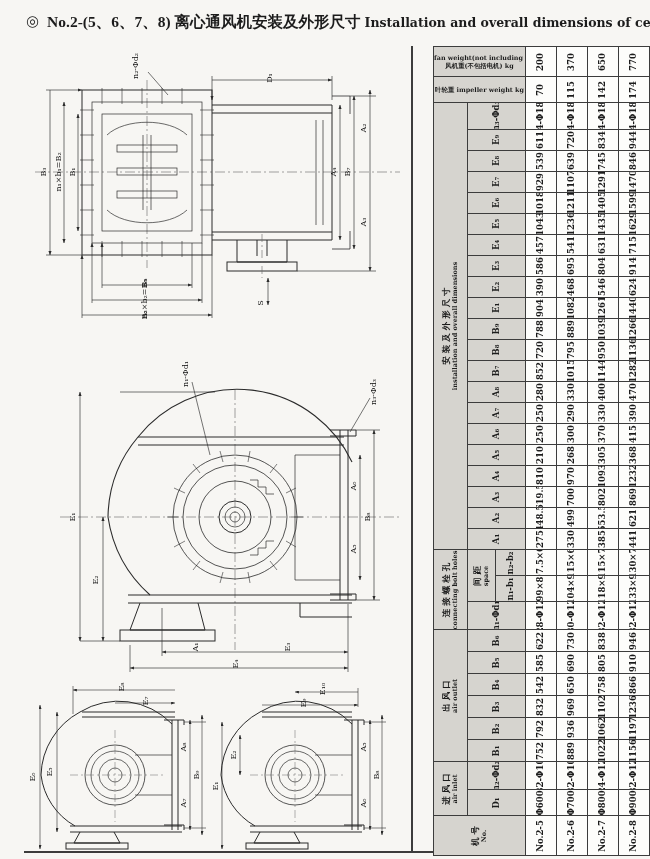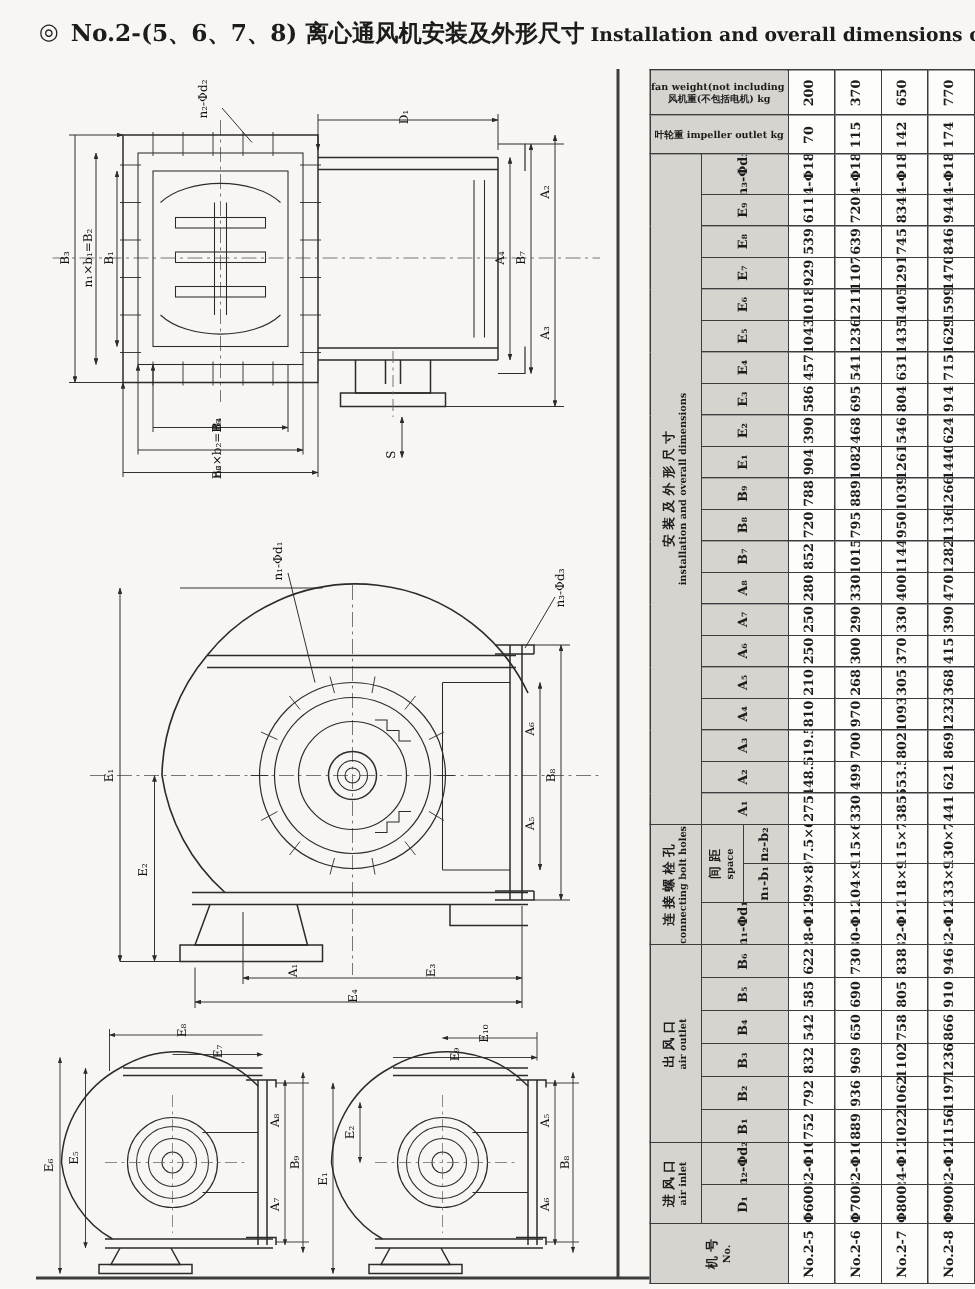--- a/index.html
+++ b/index.html
@@ -1,20 +1,20 @@
 <!DOCTYPE html>
 <html><head>
 <meta charset="utf-8">
 <style>
   html,body{margin:0;padding:0;}
   #page{position:relative;width:650px;height:859px;background:#f7f6f3;overflow:hidden;
         font-family:"DejaVu Serif", serif;color:#1c1c1c;}
   #title{position:absolute;left:0;top:6px;width:650px;padding:6px 0 0 26px;white-space:nowrap;}
   #title .sym{font-size:15px;vertical-align:1px;margin-right:8px;}
-  #title .cn{font-size:15.5px;font-weight:bold;}
+  #title .cn{font-size:15.5px;font-weight:bold;font-family:Liberation Serif, serif;}
   #title .en{font-size:12.5px;font-weight:bold;margin-left:4px;}
   svg text.dim{font-size:8px;fill:#111;text-anchor:middle;font-family:"DejaVu Serif",serif;}
   #tablewrap{position:absolute;left:433px;top:46px;}
   table{border-collapse:collapse;table-layout:fixed;width:216px;background:#fff;}
   td{border:1px solid #3c3c3c;padding:0;position:relative;overflow:hidden;}
   td.grp, td.lbl, td.lblw{background:#d6d4cf;}
   td.val{background:#fdfdfb;}
   .rot{position:absolute;left:50%;top:50%;transform:translate(-50%,-50%) rotate(-90deg);
        white-space:nowrap;text-align:center;line-height:1.15;font-size:8.5px;font-weight:bold;}
   .rot .en{font-size:6.5px;font-weight:bold;}
@@ -239,21 +239,21 @@
               </div>
             </td>
             <td class="val">
               <div class="rot">
                 <div>770</div>
               </div>
             </td>
           </tr>
           <tr style="height: 26px;">
             <td colspan="3" class="lblw">
-              <div>叶轮重 impeller outlet kg</div>
+              <div>叶轮重 impeller weight kg</div>
             </td>
             <td class="val">
               <div class="rot">
                 <div>70</div>
               </div>
             </td>
             <td class="val">
               <div class="rot">
                 <div>115</div>
               </div>

